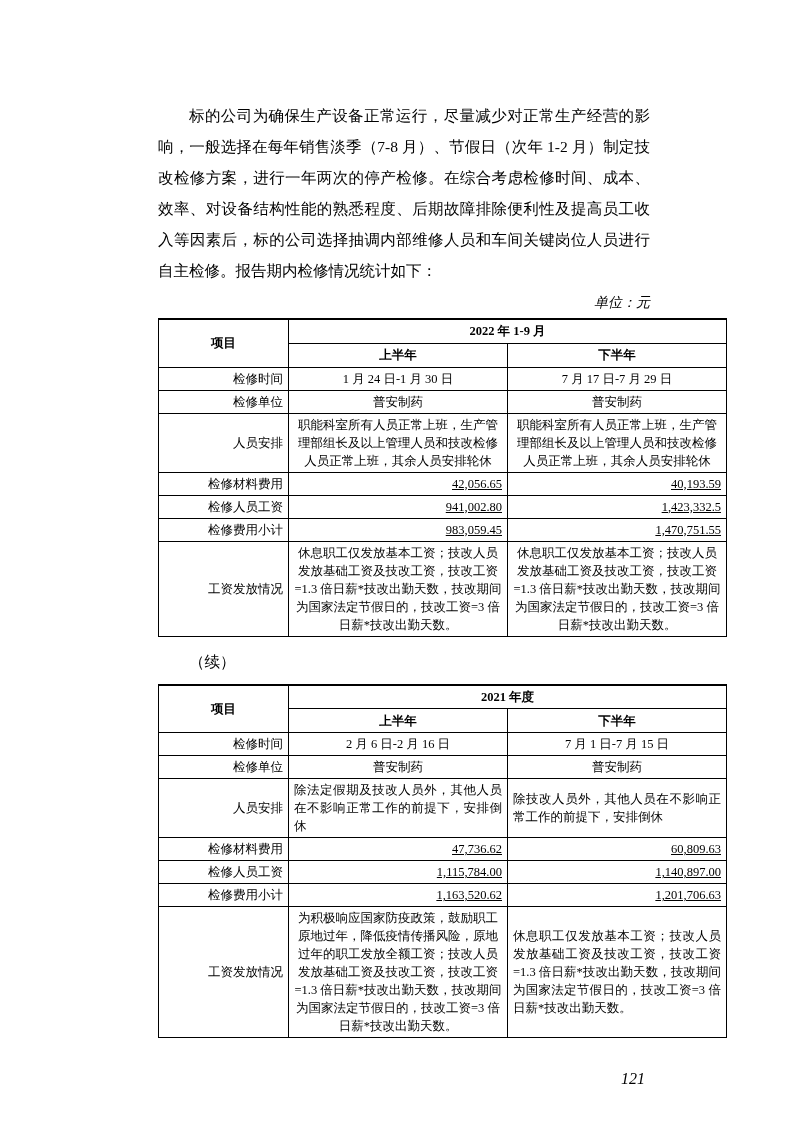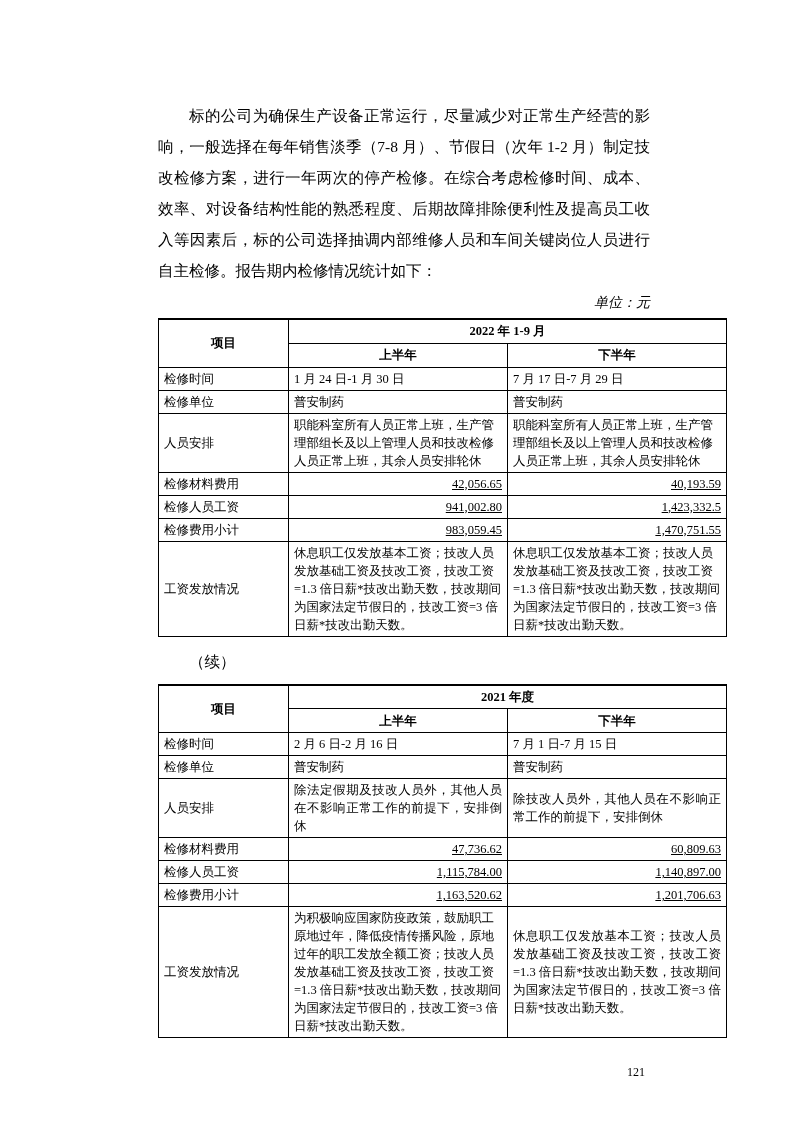--- a/index.html
+++ b/index.html
@@ -49,36 +49,37 @@
     padding: 2px 5px;
     box-sizing: border-box;
   }
   table.doc-table { border-top: 2px solid #000; }
   table.doc-table thead th {
     font-weight: bold;
     text-align: center;
     height: 24px;
   }
   table.doc-table td { height: 22px; }
-  td.lbl { text-align: left; }
-  td.c   { }
+  td.lbl { text-align: right; }
+  td.c   { text-align: center; }
   td.l   { text-align: justify; padding-left: 7px; padding-right: 7px; }
   td.r   { text-align: right; padding-right: 26px; text-decoration: underline; }
   td.multiline { padding-top: 3px; padding-bottom: 3px; }
   .continued-label {
     font-size: 15.5px;
     line-height: 31px;
     margin: 9px 0 7px 0;
     text-indent: 2em;
   }
   .page-number {
     position: absolute;
     right: 110px;
-    bottom: 42px;
-    font-size: 12px;
+    bottom: 34px;
+    font-size: 16px;
+    font-style: italic;
   }
 </style>
 </head>
 <body>
 
 <div class="page">
 
   <p class="body-paragraph">标的公司为确保生产设备正常运行，尽量减少对正常生产经营的影响，一般选择在每年销售淡季（7-8 月）、节假日（次年 1-2 月）制定技改检修方案，进行一年两次的停产检修。在综合考虑检修时间、成本、效率、对设备结构性能的熟悉程度、后期故障排除便利性及提高员工收入等因素后，标的公司选择抽调内部维修人员和车间关键岗位人员进行自主检修。报告期内检修情况统计如下：</p>
 
   <div class="unit-label">单位：元</div>

